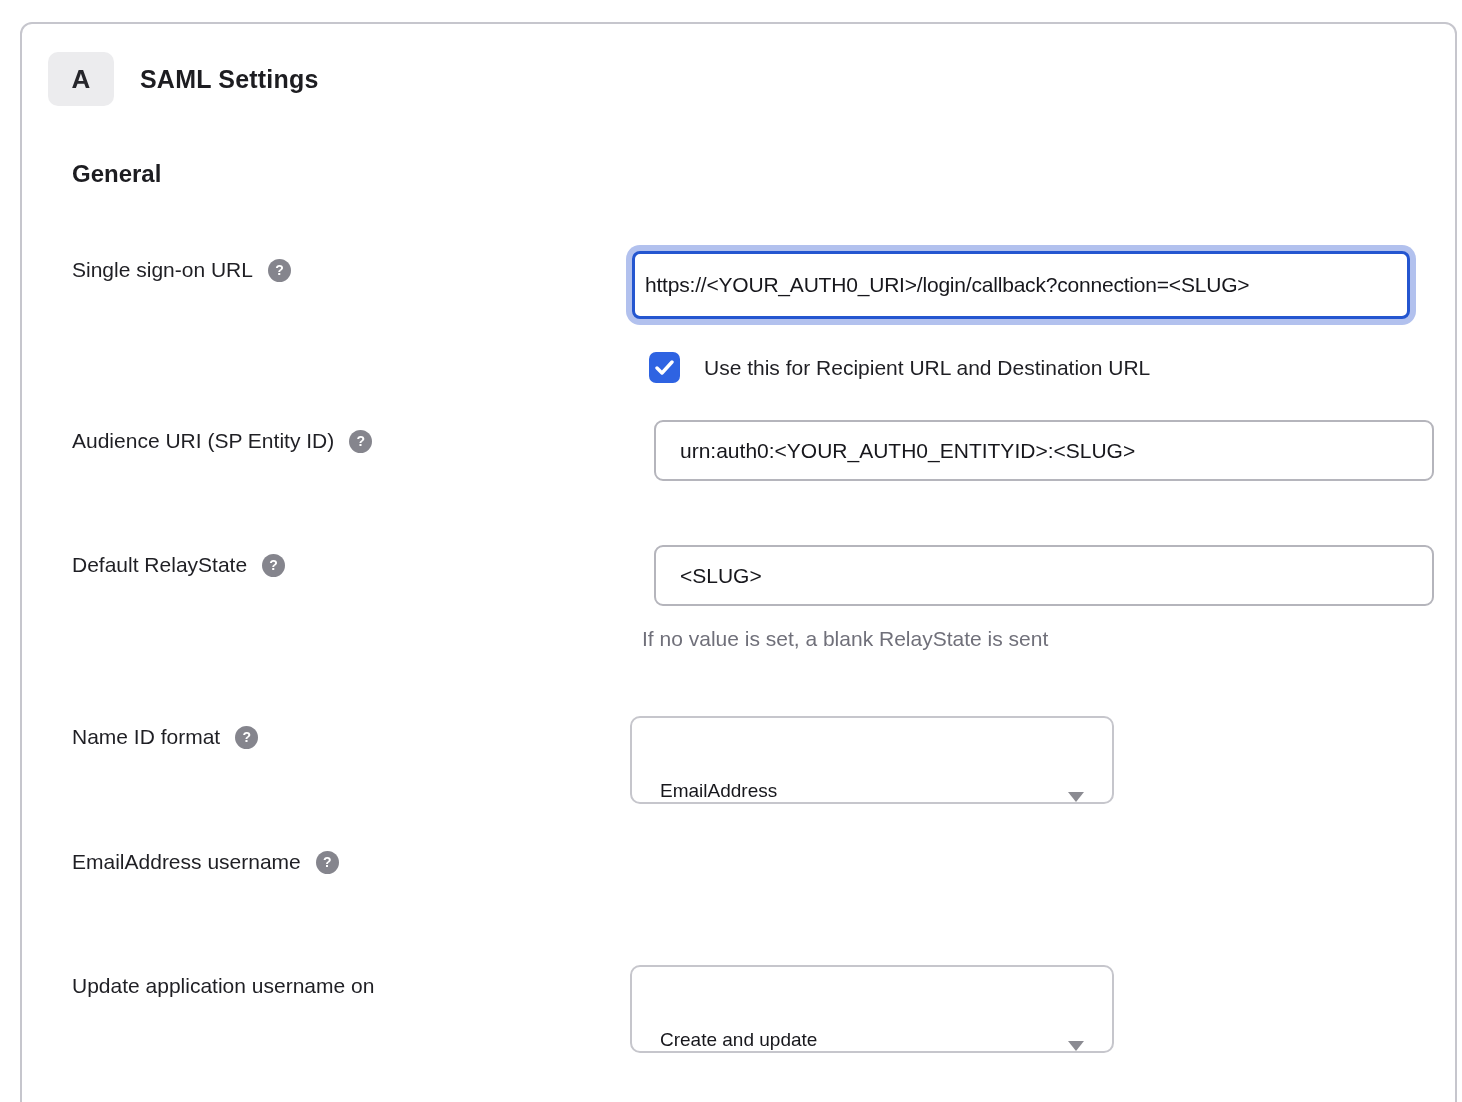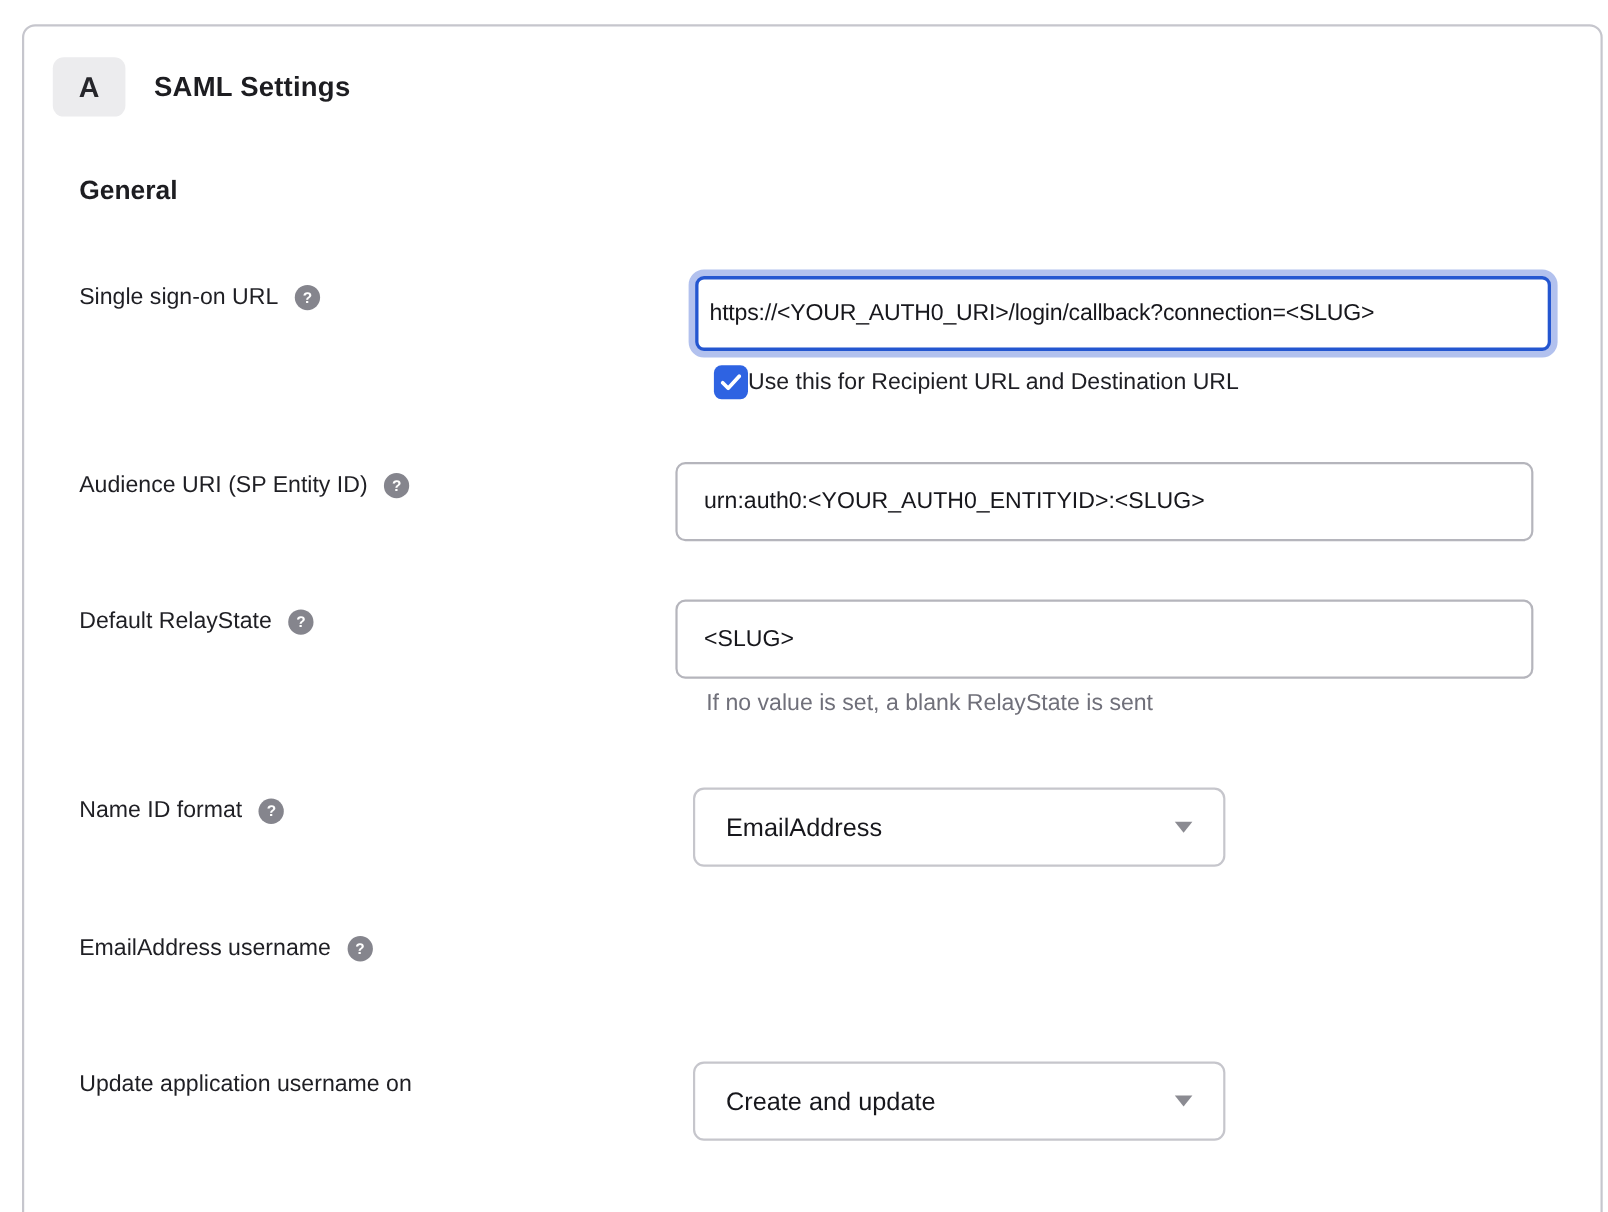--- a/index.html
+++ b/index.html
@@ -42,22 +42,22 @@
   }
   .help-icon {
     width:23px; height:23px; border-radius:50%;
     background:#85858d; color:#ffffff;
     display:flex; align-items:center; justify-content:center;
     font-size:14px; font-weight:700;
     cursor:pointer; flex:0 0 auto;
   }
   
   .text-input {
-    position:absolute; left:592px;
-    width:780px; height:72px;
+    position:absolute; left:632px;
+    width:780px; height:61px;
     border:2px solid #b5b5bc; border-radius:9px;
     background:#ffffff;
     font-family:"Liberation Sans","DejaVu Sans",sans-serif;
     font-size:21px; color:#17171c;
     padding:0 14px 0 24px;
     outline:none;
   }
   .text-input.focused {
     left:610px; width:778px; height:68px;
     border:3px solid #2456d0;
@@ -65,40 +65,40 @@
     border-radius:8px;
     padding:0 10px;
     letter-spacing:-0.2px;
   }
   .hint-text {
     position:absolute; left:620px;
     font-size:21px; color:#70707a;
   }
   
   .checkbox-row {
-    position:absolute; left:627px; top:308px;
-    display:flex; align-items:center; gap:0;text-align:right;
+    position:absolute; left:627px; top:328px;
+    display:flex; align-items:center; gap:24px;text-align:right;
   }
   .checkbox {
     width:31px; height:31px; border-radius:7px;
     background:#2e63e2;
     display:flex; align-items:center; justify-content:center;
     cursor:pointer; flex:0 0 auto;
   }
   .checkbox svg { display:block; }
   .checkbox-label { font-size:21px; color:#1f1f24; }
   
   .select-box {
     position:absolute; left:608px;
-    width:484px; height:72px;
+    width:484px; height:88px;
     border:2px solid #c6c6cc; border-radius:10px;
     background:#ffffff;
-    display:flex; align-items:center;
+    display:flex; align-items:flex-end;
     padding:0 28px;
-    font-size:23px; color:#17171c;
+    font-size:19px; color:#17171c;
     cursor:pointer;
   }
   .select-value { flex:1 1 auto; }
   .select-arrow {
     width:0; height:0; flex:0 0 auto;
     border-left:8px solid transparent;
     border-right:8px solid transparent;
     border-top:10px solid #8b8b92;
   }
 </style>

